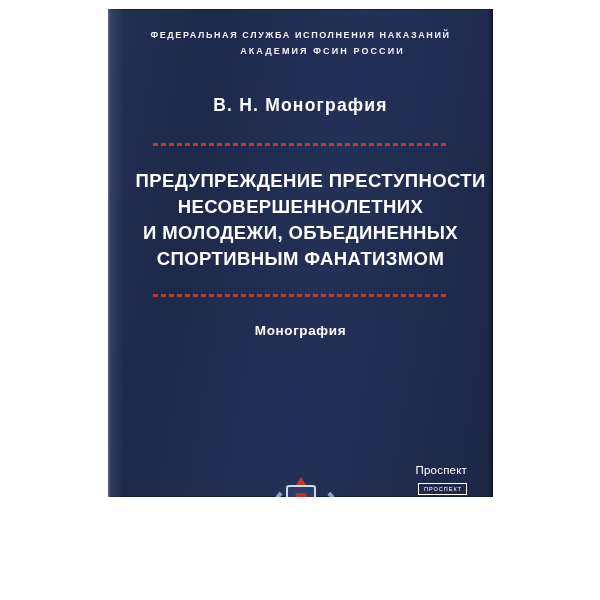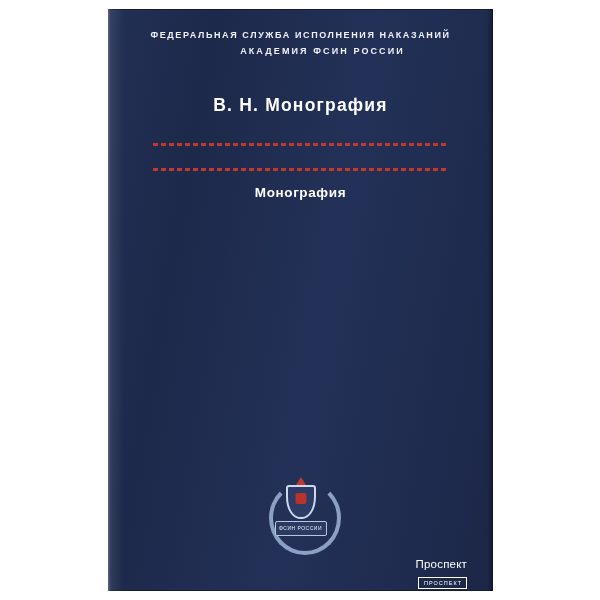--- a/index.html
+++ b/index.html
@@ -20,21 +20,21 @@
     height: 600px;
     background: #ffffff;
   }
 
   
   .cover {
     position: absolute;
     left: 108px;
     top: 9px;
     width: 385px;
-    height: 582px;
+    height: 488px;
     background: #1f2b4d;
     background: linear-gradient(100deg, #223055 0%, #1d294a 22%, #233158 55%, #1c2747 100%);
     box-shadow: 0 0 0 1px #141d38 inset;
     overflow: hidden;
   }
 
   
   .spine {
     position: absolute;
     left: 0;
@@ -112,21 +112,21 @@
     width: 330px;
     font-size: 18.5px;
     font-weight: bold;
     line-height: 26px;
     letter-spacing: 0.4px;
     color: #ffffff;
   }
   .title div { white-space: nowrap; }
 
   .subtitle {
-    margin-top: 14px;
+    margin-top: 26px;
     font-size: 13.5px;
     font-weight: bold;
     letter-spacing: 0.6px;
     color: #ffffff;
   }
 
   
   .emblem {
     position: absolute;
     left: 50%;
@@ -227,20 +227,26 @@
 
       <div class="org">
         <div class="line1">ФЕДЕРАЛЬНАЯ СЛУЖБА ИСПОЛНЕНИЯ НАКАЗАНИЙ</div>
         <div class="line2">АКАДЕМИЯ ФСИН РОССИИ</div>
       </div>
 
       <div class="author">В. Н. Монография</div>
 
       <div class="rule top"></div>
 
+      <div class="title">
+        <div>ПРЕДУПРЕЖДЕНИЕ ПРЕСТУПНОСТИ</div>
+        <div>НЕСОВЕРШЕННОЛЕТНИХ</div>
+        <div>И МОЛОДЕЖИ, ОБЪЕДИНЕННЫХ</div>
+        <div>СПОРТИВНЫМ ФАНАТИЗМОМ</div>
+      </div>
 
       <div class="rule bottom"></div>
 
       <div class="subtitle">Монография</div>
 
       <div class="emblem">
         <div class="wreath"></div>
         <div class="star"></div>
         <div class="shield">
           <div class="shield-inner"></div>

